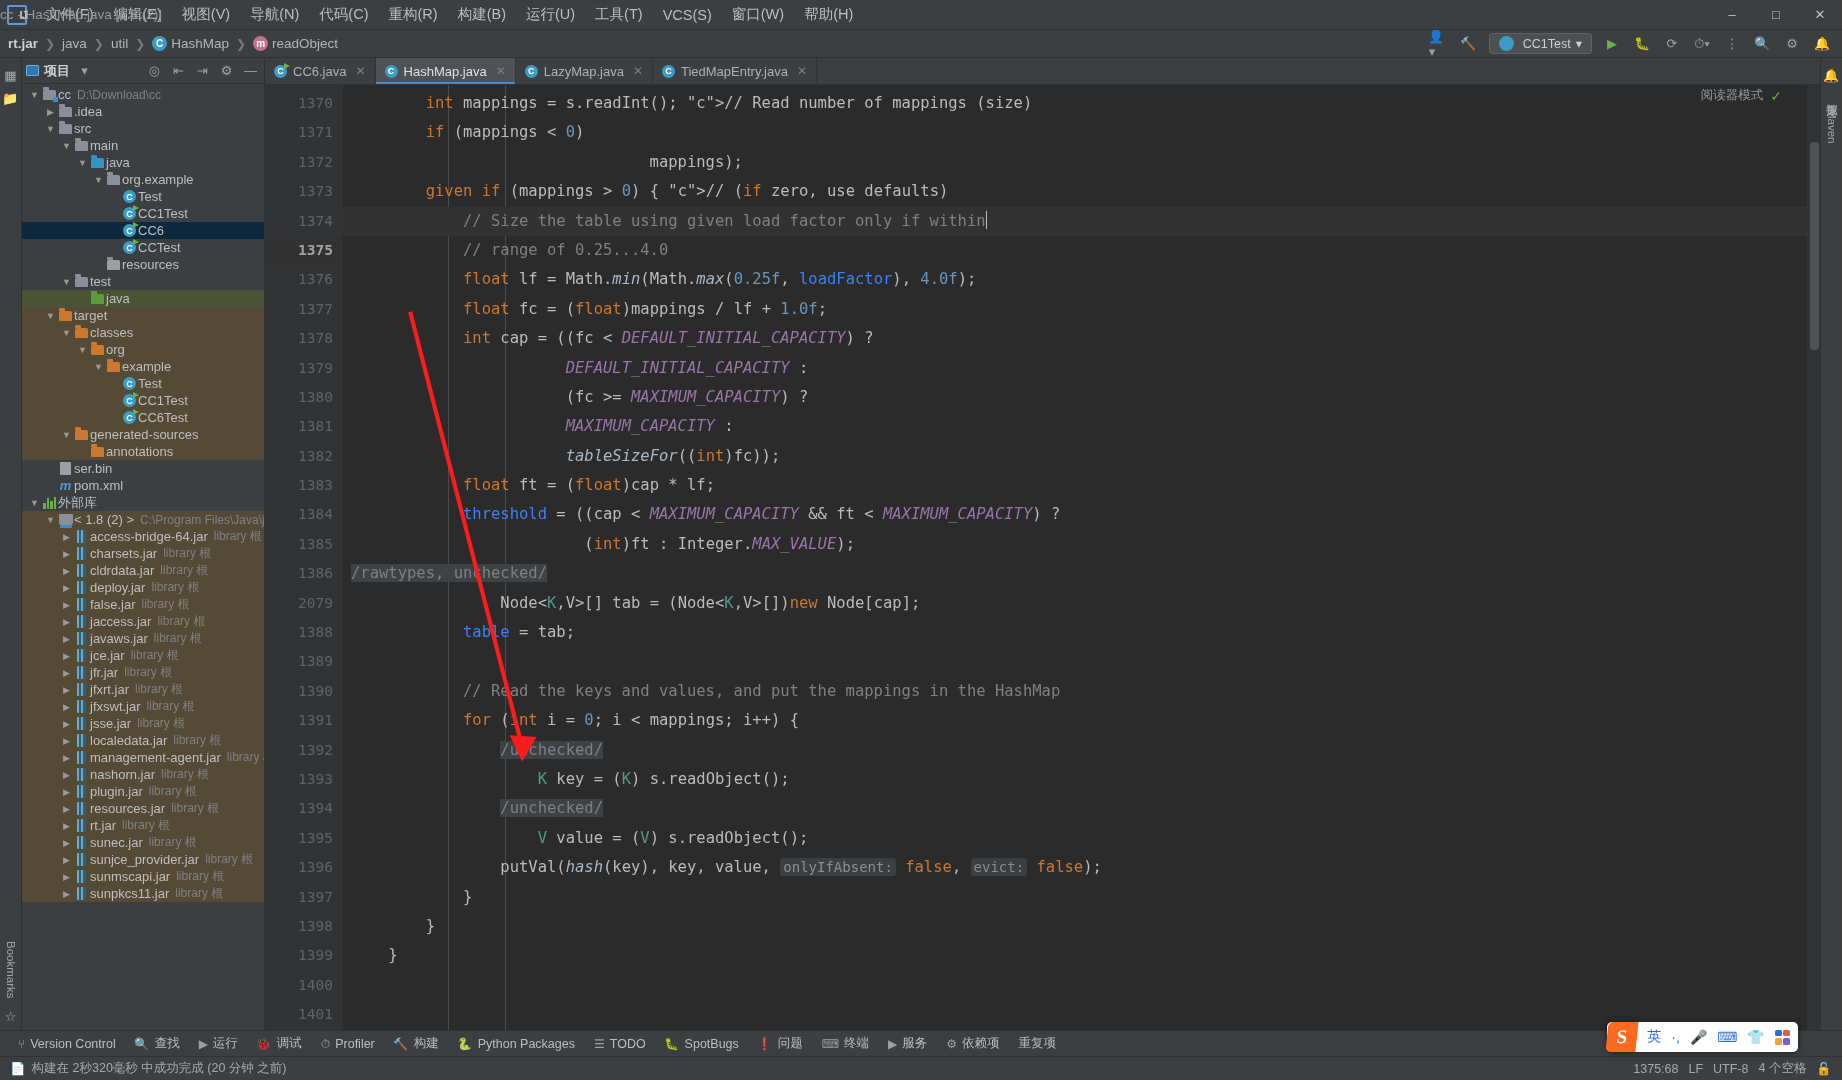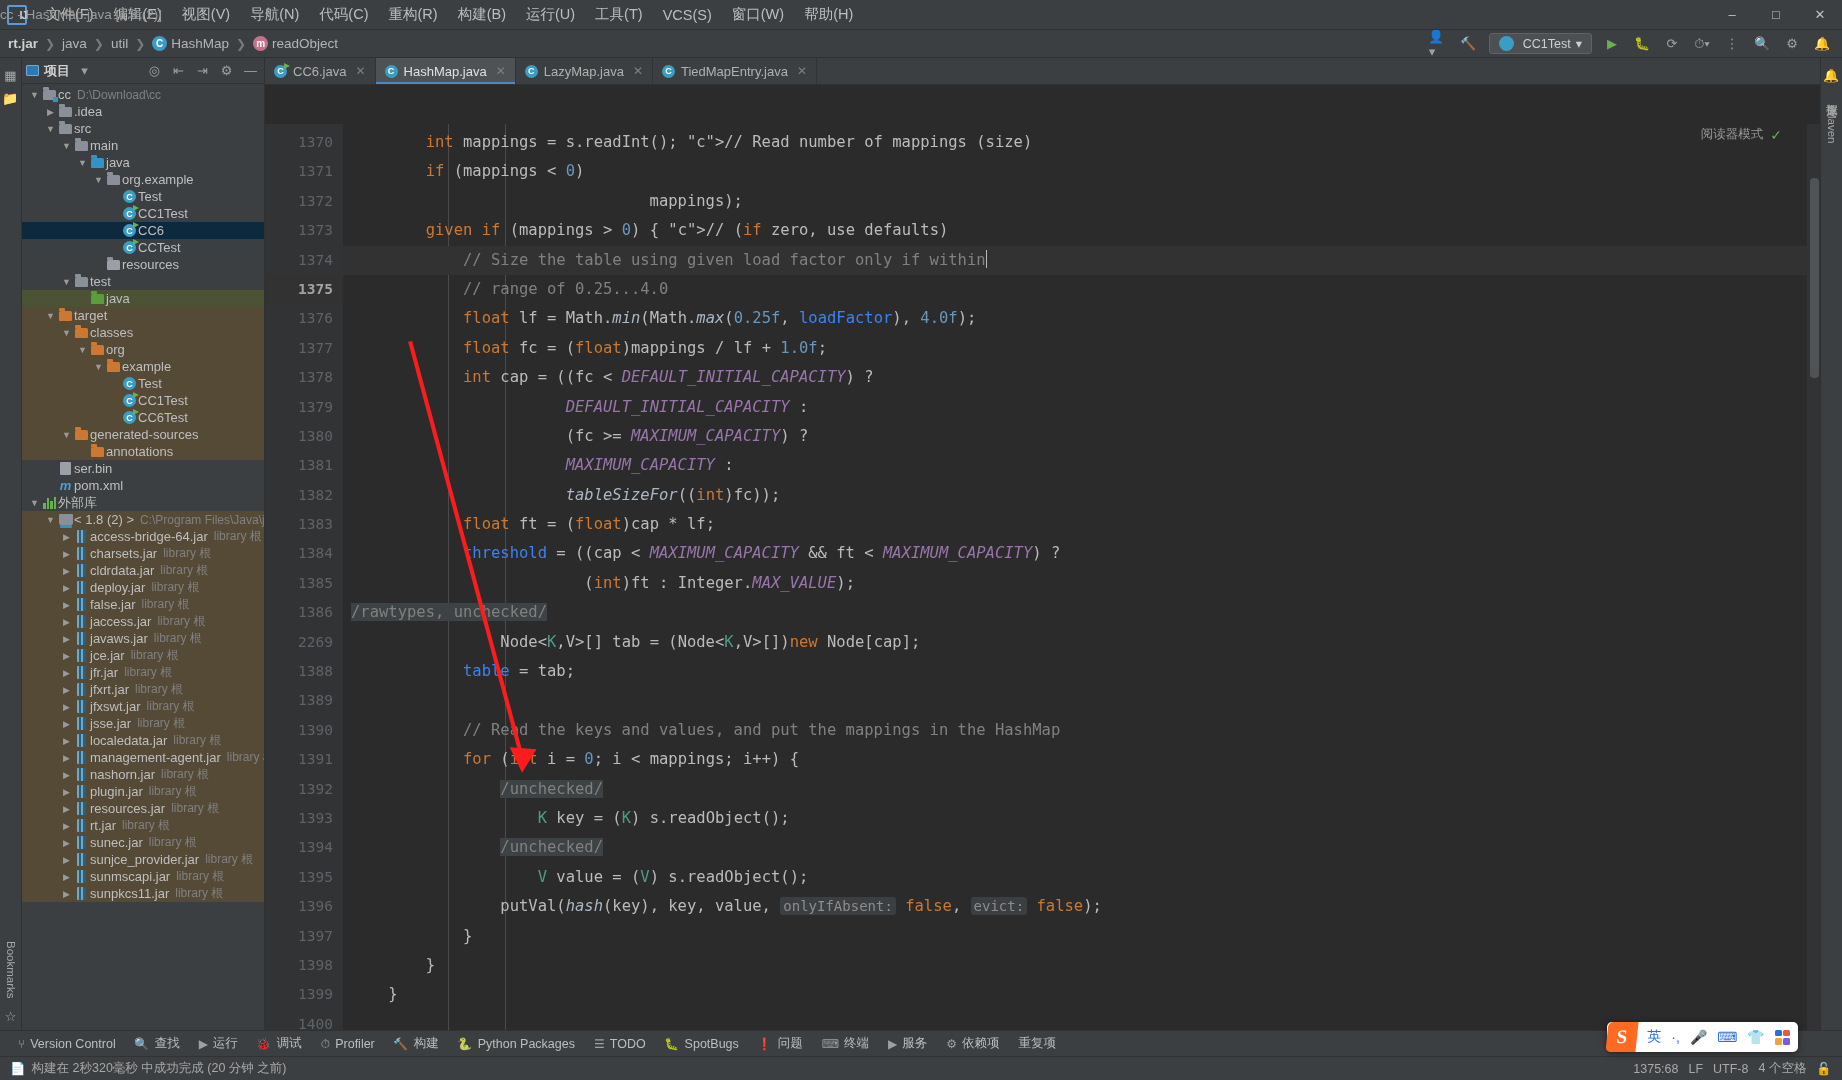--- a/index.html
+++ b/index.html
@@ -120,21 +120,21 @@
   .editor-col { flex: 1 1 auto; display: flex; flex-direction: column; min-width: 0; background: #2b2b2b; }
   .tabs { height: 27px; flex: 0 0 27px; background: #3c3f41; display: flex; align-items: stretch; border-bottom: 1px solid #2f3133; }
   .tab {
     display: flex; align-items: center; gap: 6px; padding: 0 9px; font-size: 13px; color: #b0b0b0;
     border-right: 1px solid #313335; position: relative; cursor: default;
   }
   .tab.active { background: #4e5254; color: #e0e0e0; }
   .tab.active::after { content: ""; position: absolute; left: 0; right: 0; bottom: 0; height: 2px; background: #4a88c7; }
   .tab .x { color: #7f7f7f; font-size: 12px; margin-left: 3px; }
 
-  .edwrap { flex: 1 1 auto; display: flex; min-height: 0; position: relative; overflow: hidden; margin-top: 39px; }
+  .edwrap { flex: 1 1 auto; display: flex; min-height: 0; position: relative; overflow: hidden; }
   .gutter {
     width: 78px; flex: 0 0 78px; background: #313335; color: #606366; font-family: "DejaVu Sans Mono", monospace;
     font-size: 14.5px; text-align: right; padding-top: 4px; user-select: none; position: relative;
   }
   .gline { height: 29.4px; line-height: 29.4px; padding-right: 10px; position: relative; }
   .gline.cur { color: #a4a3a3; background: #323232; }
   .gmark {
     position: absolute; right: -22px; top: 50%; transform: translateY(-50%);
     width: 9px; height: 9px; border: 1px solid #6d6d6d; color: #9a9a9a;
     font-size: 8px; line-height: 7px; text-align: center;
@@ -745,21 +745,21 @@
             <div class="gline">1377</div>
             <div class="gline">1378</div>
             <div class="gline">1379</div>
             <div class="gline">1380</div>
             <div class="gline">1381</div>
             <div class="gline">1382</div>
             <div class="gline">1383</div>
             <div class="gline">1384</div>
             <div class="gline">1385</div>
             <div class="gline">1386</div>
-            <div class="gline">2269</div>
+            <div class="gline">2079</div>
             <div class="gline">1388</div>
             <div class="gline">1389</div>
             <div class="gline">1390</div>
             <div class="gline">1391</div>
             <div class="gline">1392<span class="gmark">-</span></div>
             <div class="gline">1393</div>
             <div class="gline">1394</div>
             <div class="gline">1395</div>
             <div class="gline">1396</div>
             <div class="gline">1397</div>

